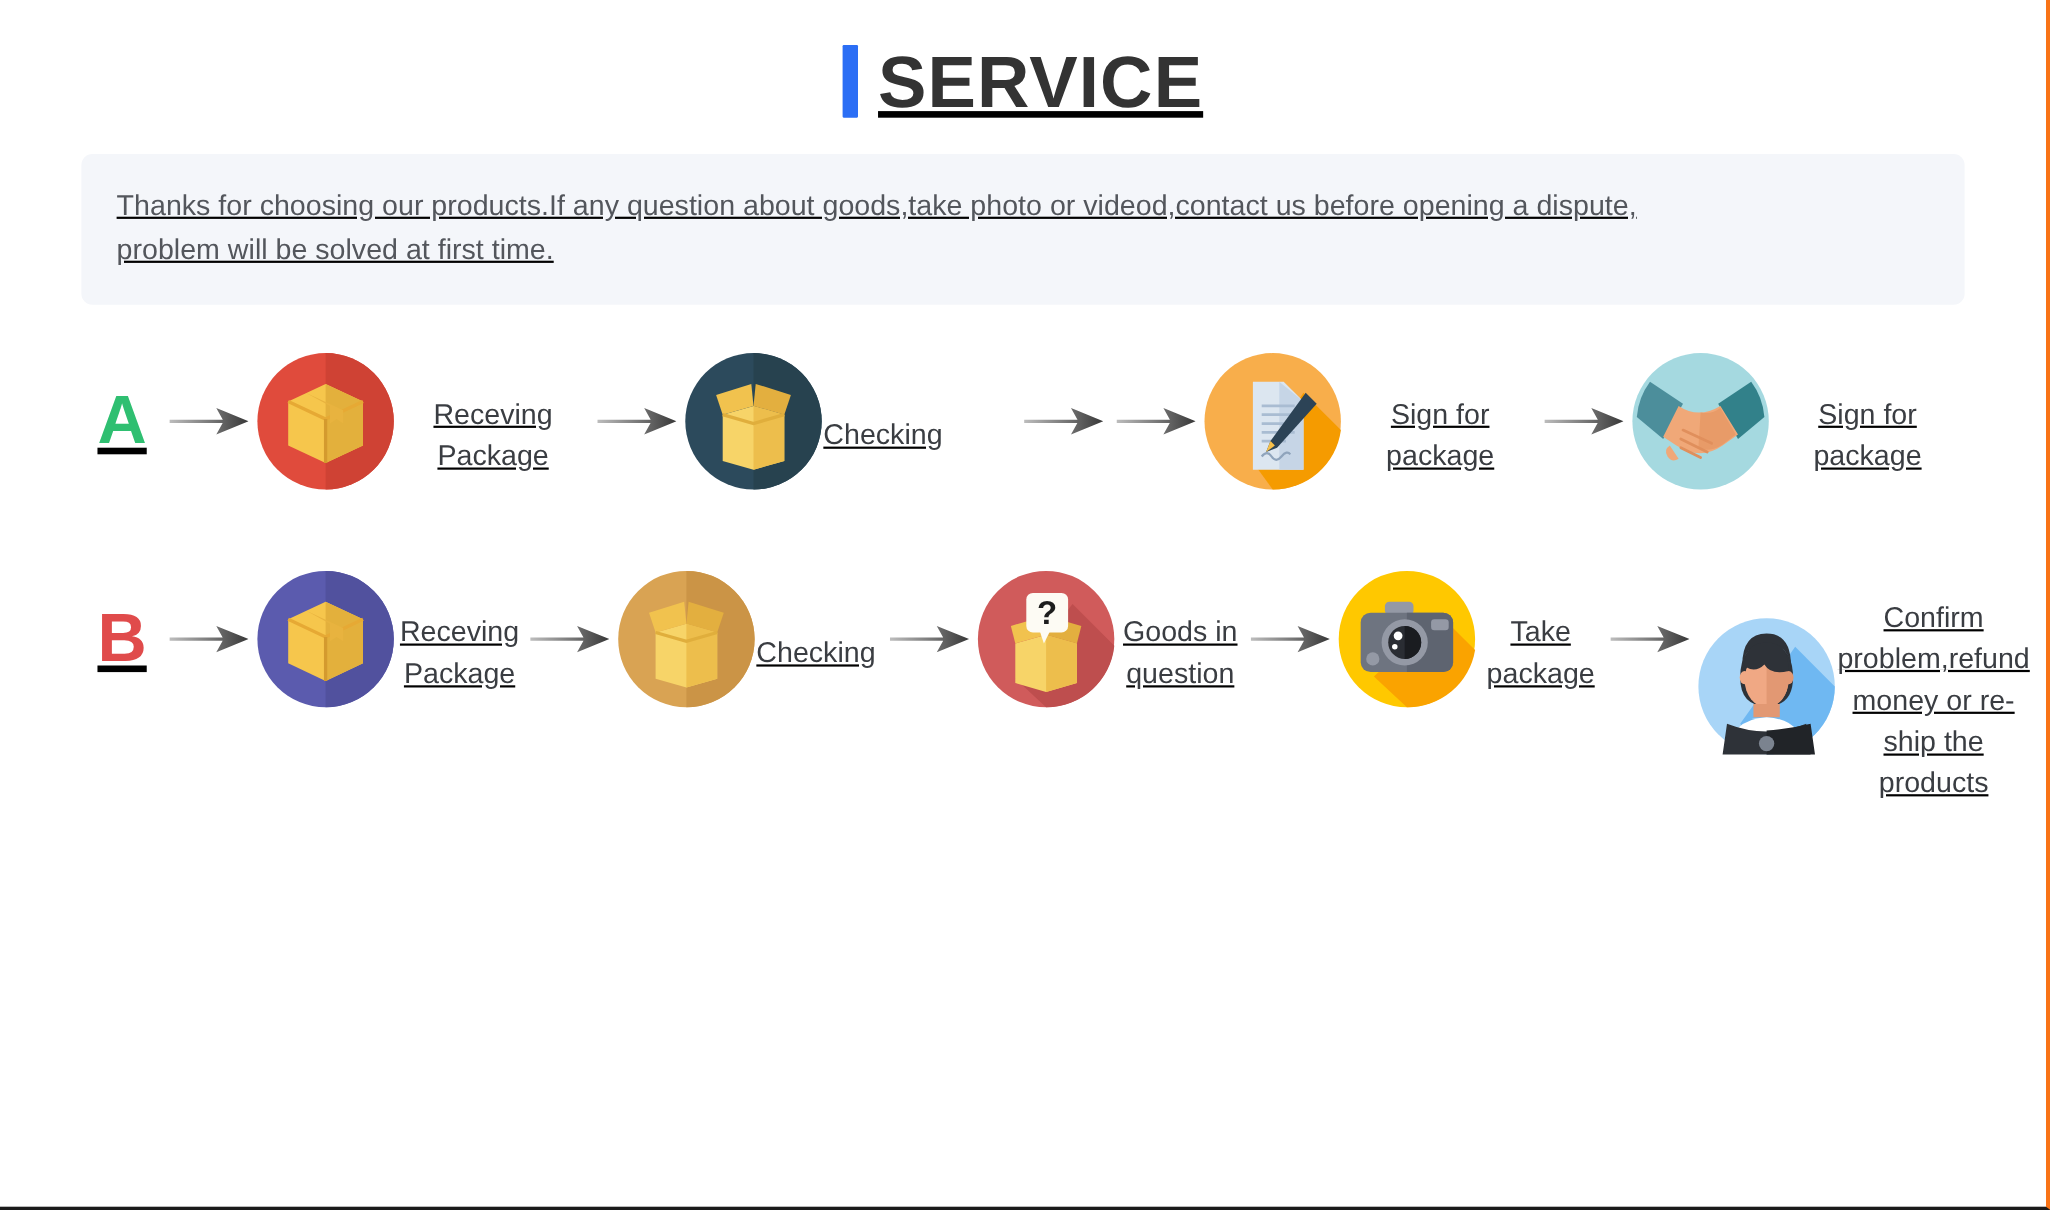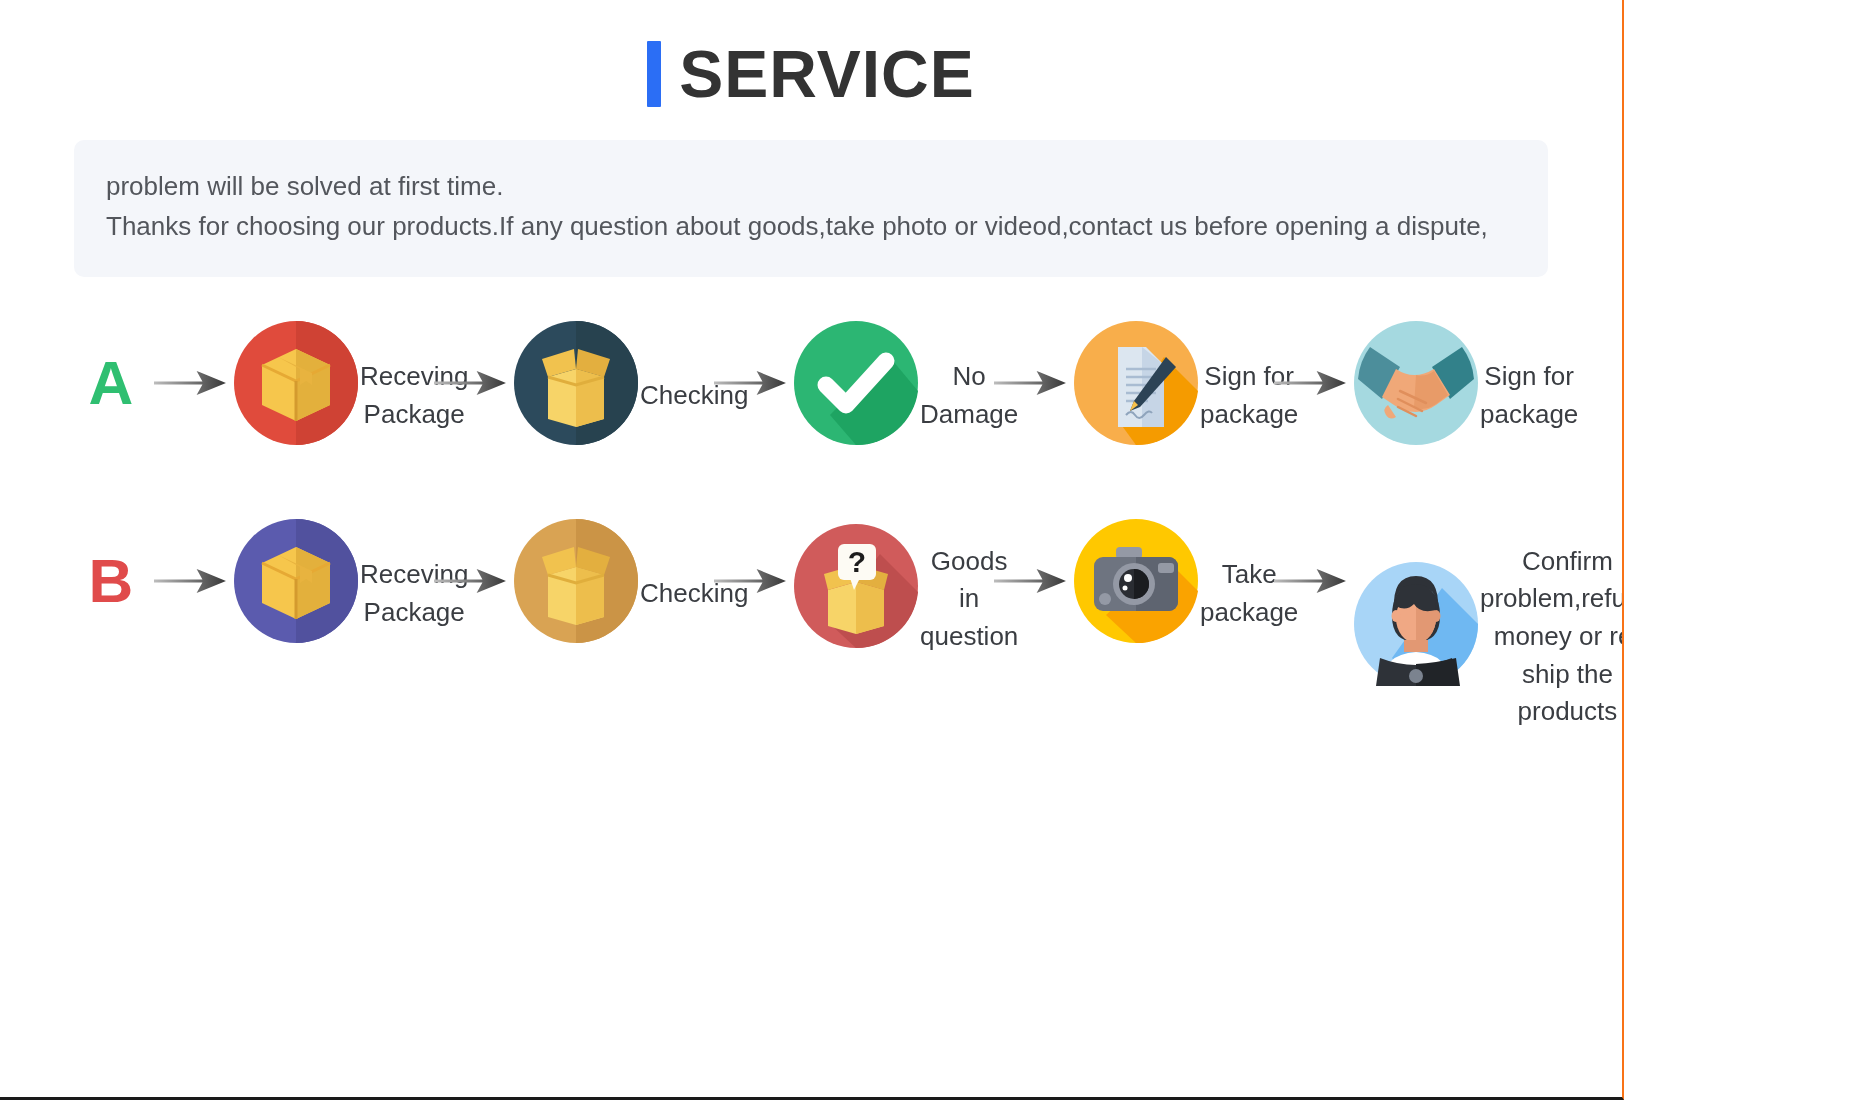--- a/index.html
+++ b/index.html
@@ -6,26 +6,27 @@
 
   html, body {
     width: 1864px;
     height: 1100px;
     background: #ffffff;
     font-family: "Liberation Sans", sans-serif;
   }
 
   .page {
     position: relative;
-    width: 1624px;
+    width: 1864px;
     height: 1100px;
     background: #ffffff;
     overflow: hidden;
     border-bottom: 3px solid #1a1a1a;
-    border-right: 2px solid #f97316;
+    border-right: 4px solid #f97316;
+    text-decoration: underline;
   }
 
   
   .title-row {
     display: flex;
     align-items: center;
     justify-content: center;
     gap: 18px;
     padding-top: 38px;
     height: 110px;
@@ -115,22 +116,22 @@
 <body>
 
 <div class="page">
 
   <div class="title-row">
     <span class="title-bar" style="background: rgb(43, 110, 245);"></span>
     <span class="title-text" style="color: rgb(51, 51, 51);">SERVICE</span>
   </div>
 
   <div class="notice" style="background: rgb(244, 246, 250);">
+    <p style="color: rgb(83, 86, 92);">Thanks for choosing our products.If any question about goods,take photo or videod,contact us before opening a dispute,</p>
     <p style="color: rgb(83, 86, 92);">problem will be solved at first time.</p>
-    <p style="color: rgb(83, 86, 92);">Thanks for choosing our products.If any question about goods,take photo or videod,contact us before opening a dispute,</p>
   </div>
 
   <div class="flow row-a">
     <div class="letter a" style="color: rgb(47, 191, 113);">A</div>
 
     <div class="arrow">
       <svg width="72" height="26" viewBox="0 0 72 26">
           <defs>
             <linearGradient id="ag1" x1="0" y1="0" x2="1" y2="0">
               <stop offset="0" stop-color="#bdbdbd"></stop>
@@ -176,30 +177,20 @@
       </div>
       <div class="step-label">Checking</div>
     </div>
 
     <div class="arrow">
       <svg width="72" height="26" viewBox="0 0 72 26">
           <path d="M0 13 L56 13 M46 4 L68 13 L46 22 L51 13 Z" stroke="url(#ag1)" stroke-width="3" fill="url(#ag1)"></path>
         </svg>
     </div>
 
-    <div class="step">
-      <div class="icon-wrap">
-        <svg width="128" height="128" viewBox="0 0 128 128">
-          <circle cx="64" cy="64" r="62" fill="#2CB673"></circle>
-          <path d="M96 36 L126 72 A62 62 0 0 1 64 126 L38 96 Z" fill="#1EA462"></path>
-          <path d="M34 66 L54 86 L94 42" fill="none" stroke="#ffffff" stroke-width="17" stroke-linecap="round" stroke-linejoin="round"></path>
-        </svg>
-      </div>
-      <div class="step-label">No Damage</div>
-    </div>
 
     <div class="arrow">
       <svg width="72" height="26" viewBox="0 0 72 26">
           <path d="M0 13 L56 13 M46 4 L68 13 L46 22 L51 13 Z" stroke="url(#ag1)" stroke-width="3" fill="url(#ag1)"></path>
         </svg>
     </div>
 
     <div class="step">
       <div class="icon-wrap">
         <svg width="128" height="128" viewBox="0 0 128 128">

